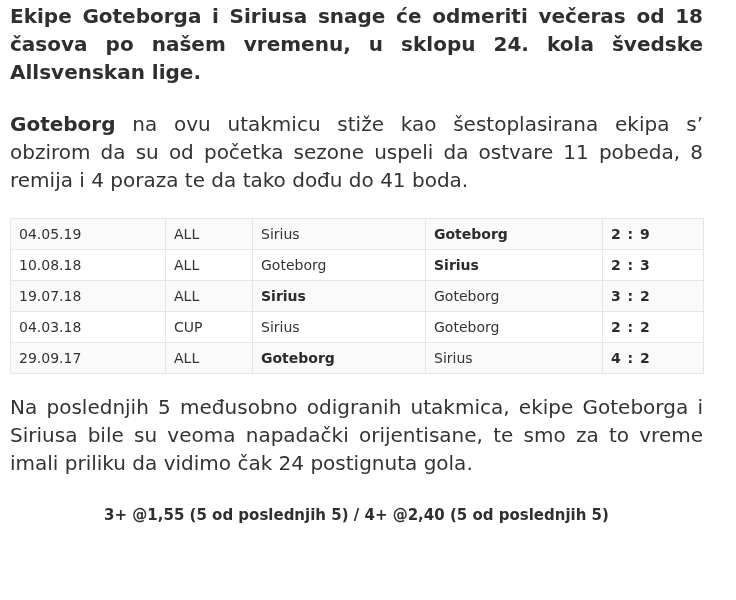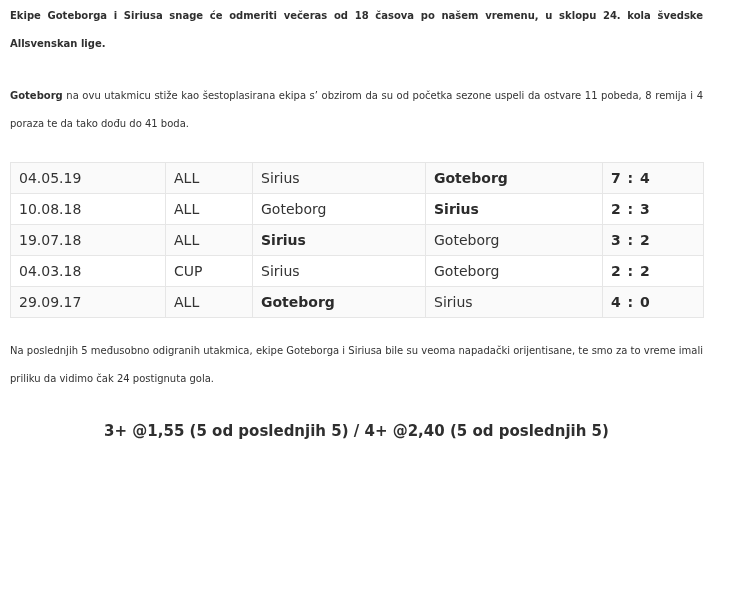--- a/index.html
+++ b/index.html
@@ -9,21 +9,21 @@
     overflow: hidden;
     background: #ffffff;
     font-family: "DejaVu Sans", "Liberation Sans", sans-serif;
     color: #333333;
   }
   .page {
     padding: 2px 33px 0 10px; 
   }
   p.para {
     margin: 0 0 24px 0;
-    font-size: 10px;
+    font-size: 20px;
     line-height: 28px;
     text-align: justify;
     color: #333333;
   }
   p.para.bold { font-weight: 700; color: #2f2f2f; }
   p.para strong { font-weight: 700; color: #2f2f2f; }
 
   table.h2h {
     border-collapse: collapse;
     table-layout: fixed;
@@ -73,21 +73,21 @@
       <col style="width:173px">
       <col style="width:177px">
       <col style="width:101px">
     </colgroup>
     <tbody>
     <tr>
       <td class="c-date">04.05.19</td>
       <td class="c-comp">ALL</td>
       <td class="c-home">Sirius</td>
       <td class="c-away b">Goteborg</td>
-      <td class="c-score">7 : 4</td>
+      <td class="c-score">2 : 9</td>
     </tr>
 
     <tr>
       <td class="c-date">10.08.18</td>
       <td class="c-comp">ALL</td>
       <td class="c-home">Goteborg</td>
       <td class="c-away b">Sirius</td>
       <td class="c-score">2 : 3</td>
     </tr>
 
@@ -105,21 +105,21 @@
       <td class="c-home">Sirius</td>
       <td class="c-away">Goteborg</td>
       <td class="c-score">2 : 2</td>
     </tr>
 
     <tr>
       <td class="c-date">29.09.17</td>
       <td class="c-comp">ALL</td>
       <td class="c-home b">Goteborg</td>
       <td class="c-away">Sirius</td>
-      <td class="c-score">4 : 0</td>
+      <td class="c-score">4 : 2</td>
     </tr>
   </tbody>
   </table>
 
   <p class="para">Na poslednjih 5 međusobno odigranih utakmica, ekipe Goteborga i Siriusa bile su veoma napadački orijentisane, te smo za to vreme imali priliku da vidimo čak 24 postignuta gola.</p>
 
 
   <p class="odds">3+ @1,55 (5 od poslednjih 5) / 4+ @2,40 (5 od poslednjih 5)</p>
 
 </div>

